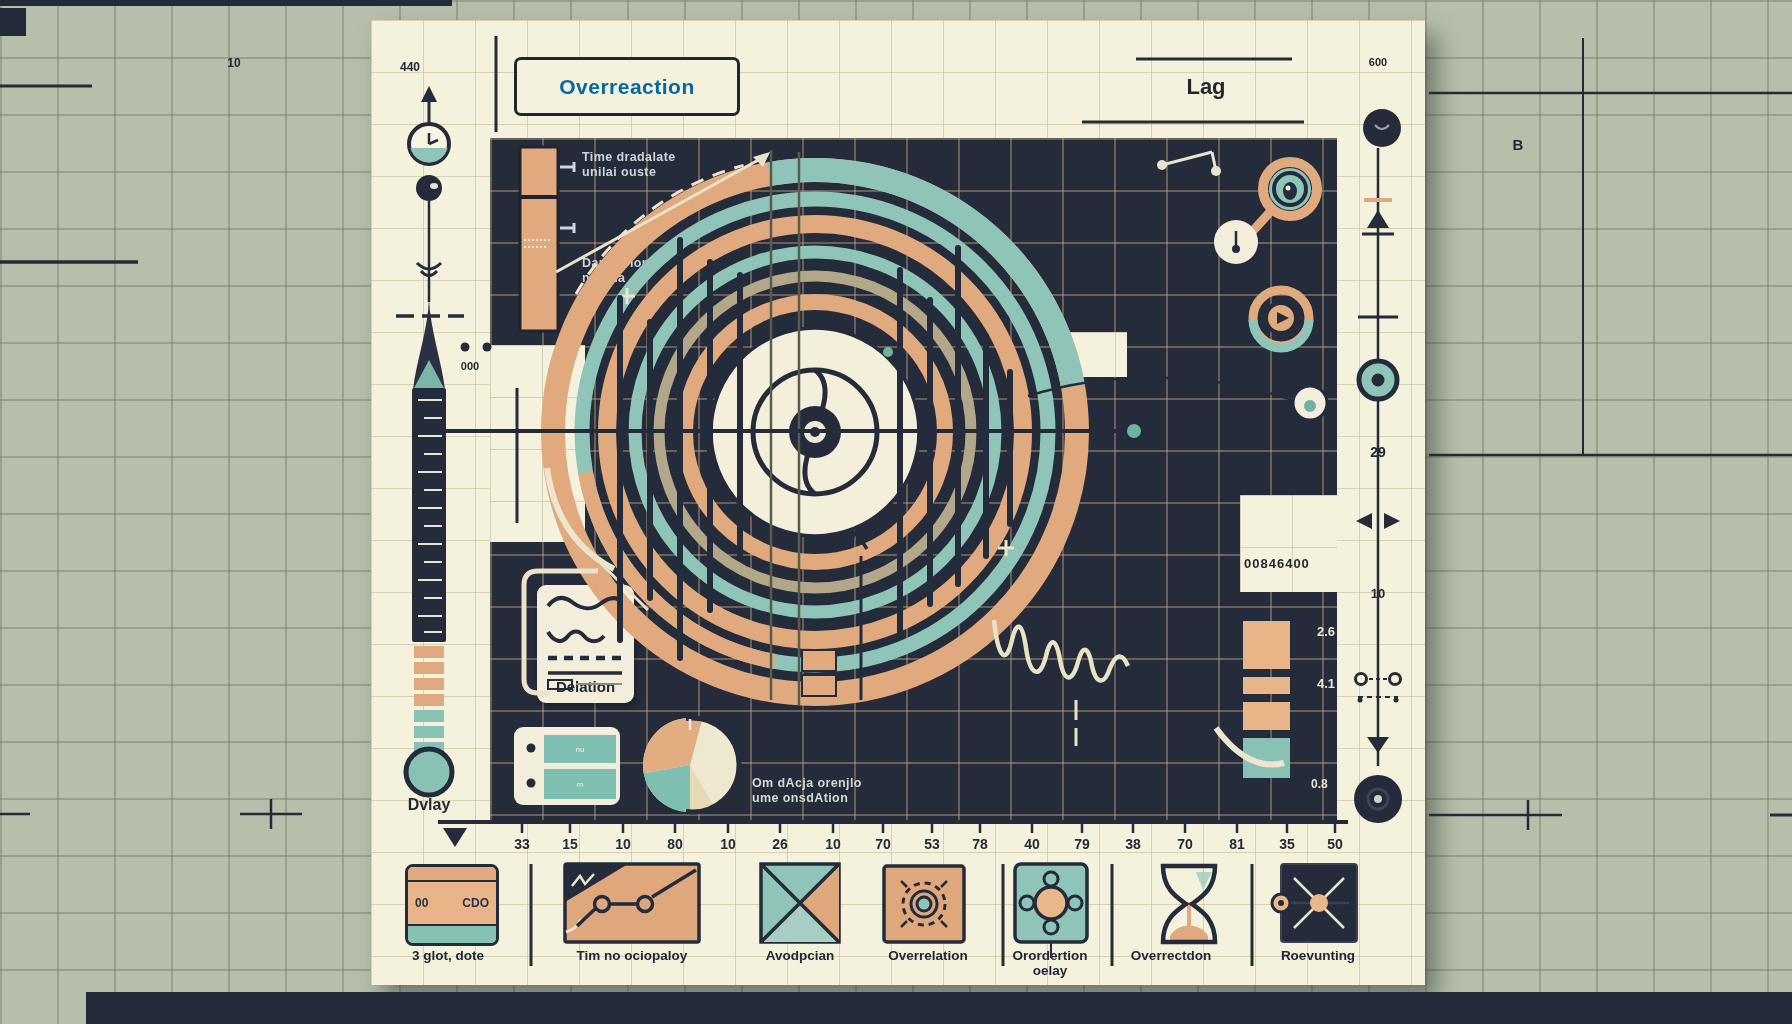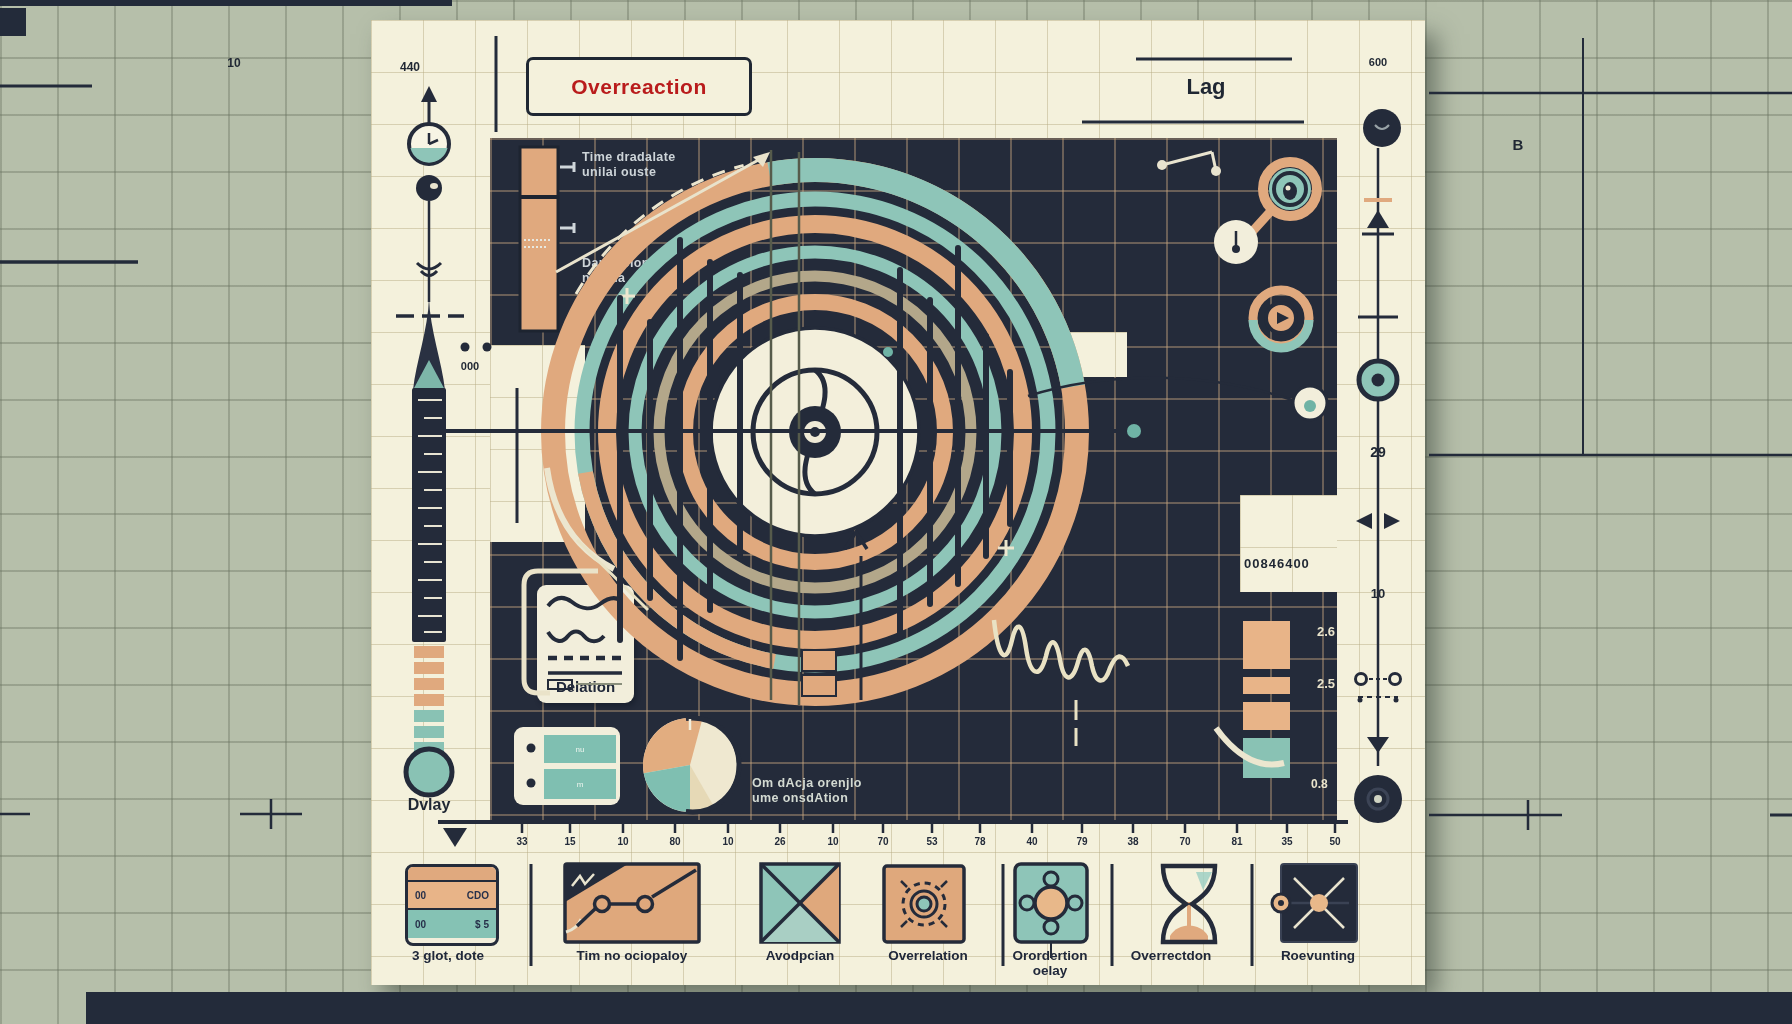--- a/index.html
+++ b/index.html
@@ -21,29 +21,29 @@
     background-color:#242b3a;
     background-image:
       linear-gradient(rgba(202,168,128,.42) 2px, transparent 2px),
       linear-gradient(90deg, rgba(202,168,128,.42) 2px, transparent 2px);
     background-size:52px 52px;}
   .paper{left:371px;top:20px;width:1054px;height:965px;box-shadow:12px 14px 22px rgba(40,50,42,.5);}
   .panel{left:490px;top:138px;width:847px;height:682px;}
   .ink{color:#1f2733;}
   .cream-ink{color:#e9e4cc;margin-left:23px;}
   .hbox{border:3px solid #1f2733;border-radius:7px;background:#f4f1dc;display:flex;align-items:center;justify-content:center;
-    font-weight:bold;font-size:21px;color:#b91c1c;letter-spacing:.5px;margin-left:12px;}
+    font-weight:bold;font-size:21px;color:#0369a1;letter-spacing:.5px;}
   .small{font-size:12px;font-weight:bold;}
-  .ticklabel{position:absolute;top:836px;width:40px;text-align:center;font-size:10px;font-weight:bold;color:#232b3a;}
+  .ticklabel{position:absolute;top:836px;width:40px;text-align:center;font-size:14px;font-weight:bold;color:#232b3a;}
   .legendlabel{position:absolute;top:948px;width:150px;text-align:center;font-size:13.5px;font-weight:bold;color:#20283a;line-height:15px;}
   .callout{position:absolute;font-size:12.5px;font-weight:bold;color:#cdd4d8;line-height:15px;letter-spacing:.4px;}
   .card{background:#f2eedb;border-radius:9px;}
   .delation-label{position:absolute;left:0;right:0;bottom:8px;text-align:center;font-weight:bold;font-size:15px;color:#20283a;}
   .tcard-row{position:absolute;left:30px;width:72px;background:#7fbfb1;color:#eef5ef;font-size:8px;display:flex;align-items:center;justify-content:center;}
-  .lt-row{display:flex;justify-content:space-between;align-items:center;padding:0 7px;font-size:10px;font-weight:bold;color:#27304a;border-top:2px solid #242b3a;}
+  .lt-row{display:flex;justify-content:space-between;align-items:center;padding:8px 7px;font-size:12px;font-weight:bold;color:#27304a;border-top:2px solid #242b3a;}
   svg{position:absolute;left:0;top:0;pointer-events:none;}
 </style>
 </head>
 <body>
 
 <div class="stage">
 
   <div class="abs ink small" style="left:214px;top:56px;width:40px;text-align:center;">10</div>
   <div class="abs ink" style="left:1504px;top:136px;width:28px;text-align:center;font-size:15px;font-weight:bold;">B</div>
 
@@ -85,21 +85,21 @@
     <div>Om dAcja orenjlo</div>
     <div>ume onsdAtion</div>
   </div>
 
   <div class="abs" style="left:802px;top:652px;width:34px;text-align:center;font-size:10px;font-weight:bold;color:#2a3142;">B</div>
   <div class="abs" style="left:802px;top:678px;width:34px;text-align:center;font-size:10px;font-weight:bold;color:#2a3142;">O</div>
 
   <div class="abs ink" style="left:1244px;top:556px;width:92px;font-size:13px;font-weight:bold;letter-spacing:1px;">00846400</div>
 
   <div class="abs cream-ink" style="left:1294px;top:624px;font-size:13px;font-weight:bold;">2.6</div>
-  <div class="abs cream-ink" style="left:1294px;top:676px;font-size:13px;font-weight:bold;">2.5</div>
+  <div class="abs cream-ink" style="left:1294px;top:676px;font-size:13px;font-weight:bold;">4.1</div>
   <div class="abs cream-ink" style="left:1288px;top:777px;font-size:12px;font-weight:bold;">0.8</div>
 
   <div class="abs ink" style="left:1360px;top:444px;width:36px;text-align:center;font-size:14px;font-weight:bold;">29</div>
   <div class="abs ink" style="left:1360px;top:586px;width:36px;text-align:center;font-size:13px;font-weight:bold;">10</div>
 
   <span class="ticklabel" style="left:502px;">33</span>
   <span class="ticklabel" style="left:550px;">15</span>
   <span class="ticklabel" style="left:603px;">10</span>
   <span class="ticklabel" style="left:655px;">80</span>
   <span class="ticklabel" style="left:708px;">10</span>

